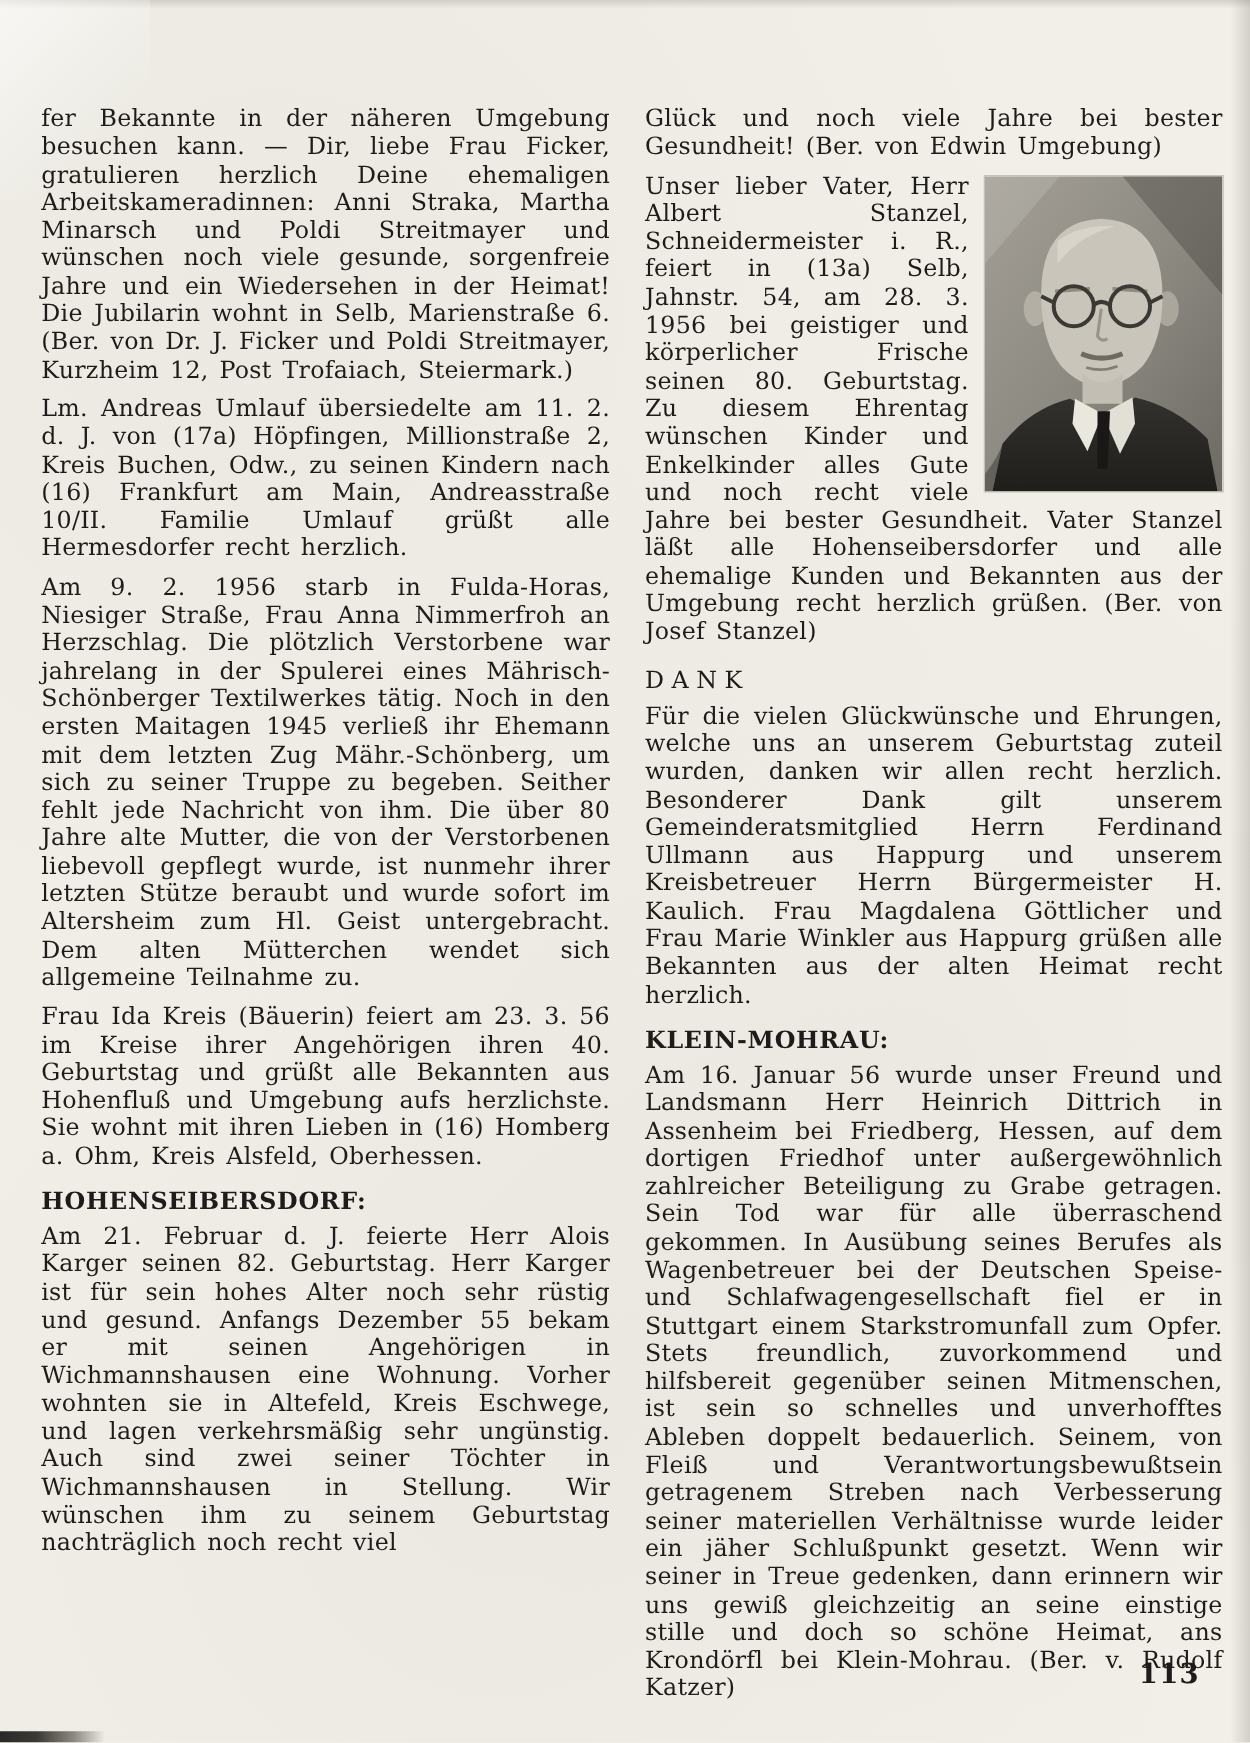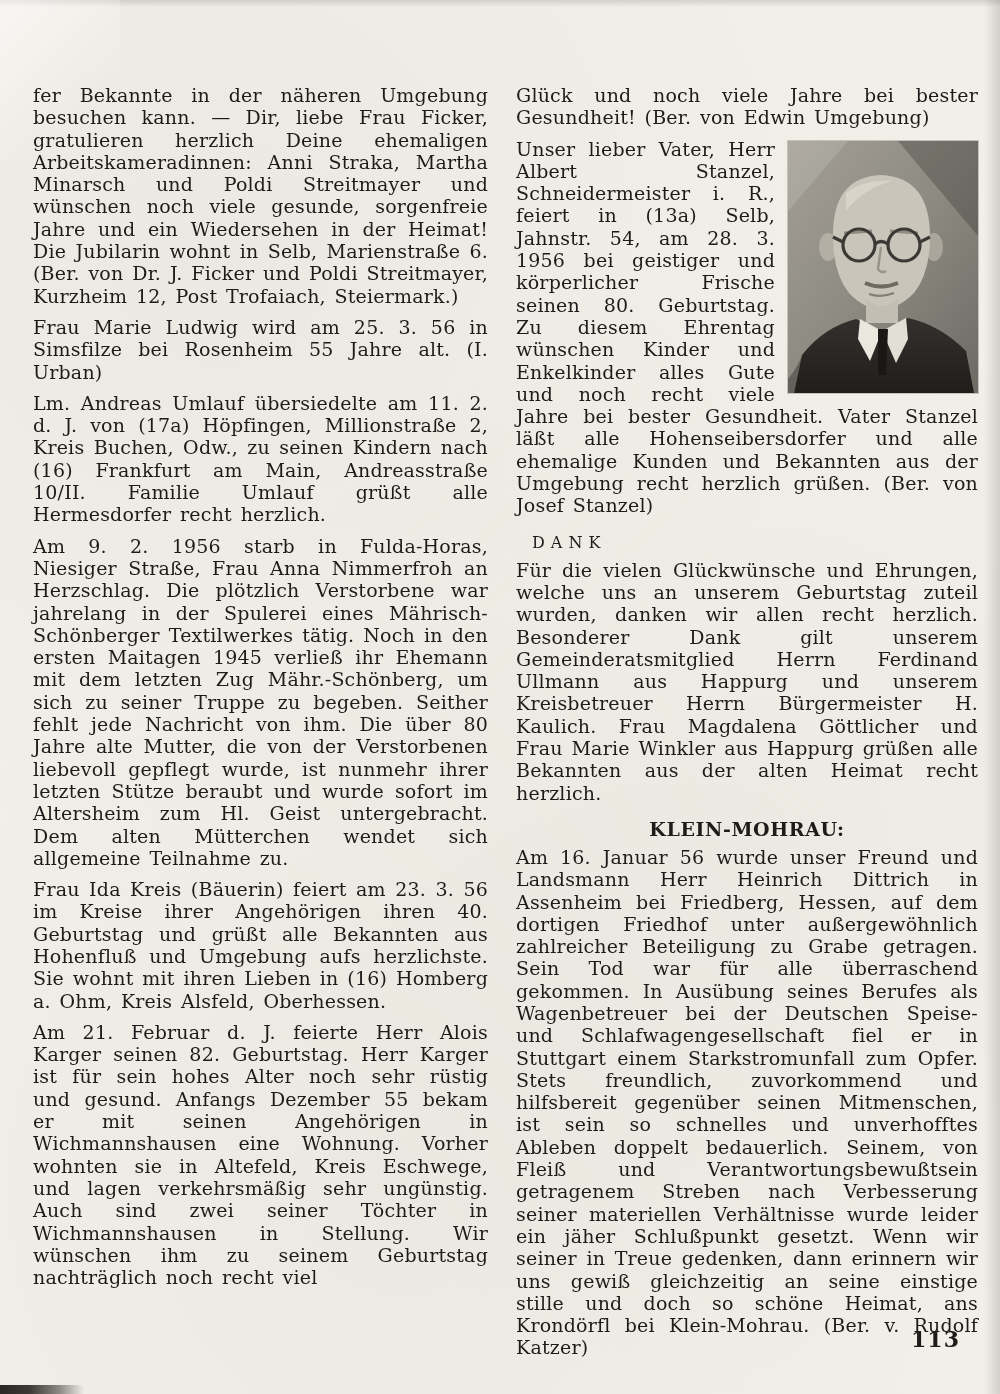--- a/index.html
+++ b/index.html
@@ -61,27 +61,26 @@
     letter-spacing: 0.2px;
     hyphens: auto;
   }
   .para .b { font-weight: normal; }
 
   .heading {
     font-size: 19px;
     font-weight: bold;
     letter-spacing: 0.6px;
     margin: 14px 0 6px 0;
-    text-align: center;
   }
   .heading-spaced {
-    font-size: 16px;
+    font-size: 19px;
     font-weight: normal;
     letter-spacing: 6px;
-    margin: 16px 0 7px 16px;
+    margin: 16px 0 7px 0;
   }
 
   .portrait {
     float: right;
     width: 190px;
     height: 252px;
     margin: 3px 0 7px 13px;
     display: block;
     box-shadow: 0 0 0 1px rgba(60,58,54,0.25);
   }
@@ -99,24 +98,24 @@
 </head>
 <body>
 
 <div class="top-edge-shadow"></div>
 <div class="top-left-fade"></div>
 
 <div class="columns">
 
   <div class="col col-left">
     <p class="para"><span>fer Bekannte in der näheren Umgebung besuchen kann. — Dir, liebe Frau Ficker, gratulieren herzlich Deine ehemaligen Arbeitskameradinnen: Anni Straka, Martha Minarsch und Poldi Streitmayer und wünschen noch viele gesunde, sorgenfreie Jahre und ein Wiedersehen in der Heimat! Die Jubilarin wohnt in Selb, Marienstraße 6. (Ber. von Dr. J. Ficker und Poldi Streitmayer, Kurzheim 12, Post Trofaiach, Steiermark.)</span></p>
-    <p class="para"><span>Frau </span><span class="b">Marie Ludwig</span><span> wird am 25. 3. 56 in Simsfilze bei Rosenheim 55 Jahre alt. (I. Urban)</span></p>
     <p class="para"><span>Lm. </span><span class="b">Andreas Umlauf</span><span> übersiedelte am 11. 2. d. J. von (17a) Höpfingen, Millionstraße 2, Kreis Buchen, Odw., zu seinen Kindern nach (16) Frankfurt am Main, Andreasstraße 10/II. Familie Umlauf grüßt alle Hermesdorfer recht herzlich.</span></p>
     <p class="para"><span>Am 9. 2. 1956 starb in Fulda-Horas, Niesiger Straße, Frau </span><span class="b">Anna Nimmerfroh</span><span> an Herzschlag. Die plötzlich Verstorbene war jahrelang in der Spulerei eines Mährisch-Schönberger Textilwerkes tätig. Noch in den ersten Maitagen 1945 verließ ihr Ehemann mit dem letzten Zug Mähr.-Schönberg, um sich zu seiner Truppe zu begeben. Seither fehlt jede Nachricht von ihm. Die über 80 Jahre alte Mutter, die von der Verstorbenen liebevoll gepflegt wurde, ist nunmehr ihrer letzten Stütze beraubt und wurde sofort im Altersheim zum Hl. Geist untergebracht. Dem alten Mütterchen wendet sich allgemeine Teilnahme zu.</span></p>
     <p class="para"><span>Frau </span><span class="b">Ida Kreis</span><span> (Bäuerin) feiert am 23. 3. 56 im Kreise ihrer Angehörigen ihren 40. Geburtstag und grüßt alle Bekannten aus Hohenfluß und Umgebung aufs herzlichste. Sie wohnt mit ihren Lieben in (16) Homberg a. Ohm, Kreis Alsfeld, Oberhessen.</span></p>
+    <h3 class="heading">HOHENSEIBERSDORF:</h3>
     <p class="para"><span>Am 21. Februar d. J. feierte Herr </span><span class="b">Alois Karger</span><span> seinen 82. Geburtstag. Herr Karger ist für sein hohes Alter noch sehr rüstig und gesund. Anfangs Dezember 55 bekam er mit seinen Angehörigen in Wichmannshausen eine Wohnung. Vorher wohnten sie in Altefeld, Kreis Eschwege, und lagen verkehrsmäßig sehr ungünstig. Auch sind zwei seiner Töchter in Wichmannshausen in Stellung. Wir wünschen ihm zu seinem Geburtstag nachträglich noch recht viel</span></p>
   </div>
 
   <div class="col col-right">
     <p class="para"><span>Glück und noch viele Jahre bei bester Gesundheit! (Ber. von Edwin Umgebung)</span></p>
 
     <p class="para"><span class="portrait">
           <svg viewBox="0 0 190 252" xmlns="http://www.w3.org/2000/svg">
         <defs>
           <linearGradient id="pbg" x1="0" y1="0" x2="1" y2="1">

